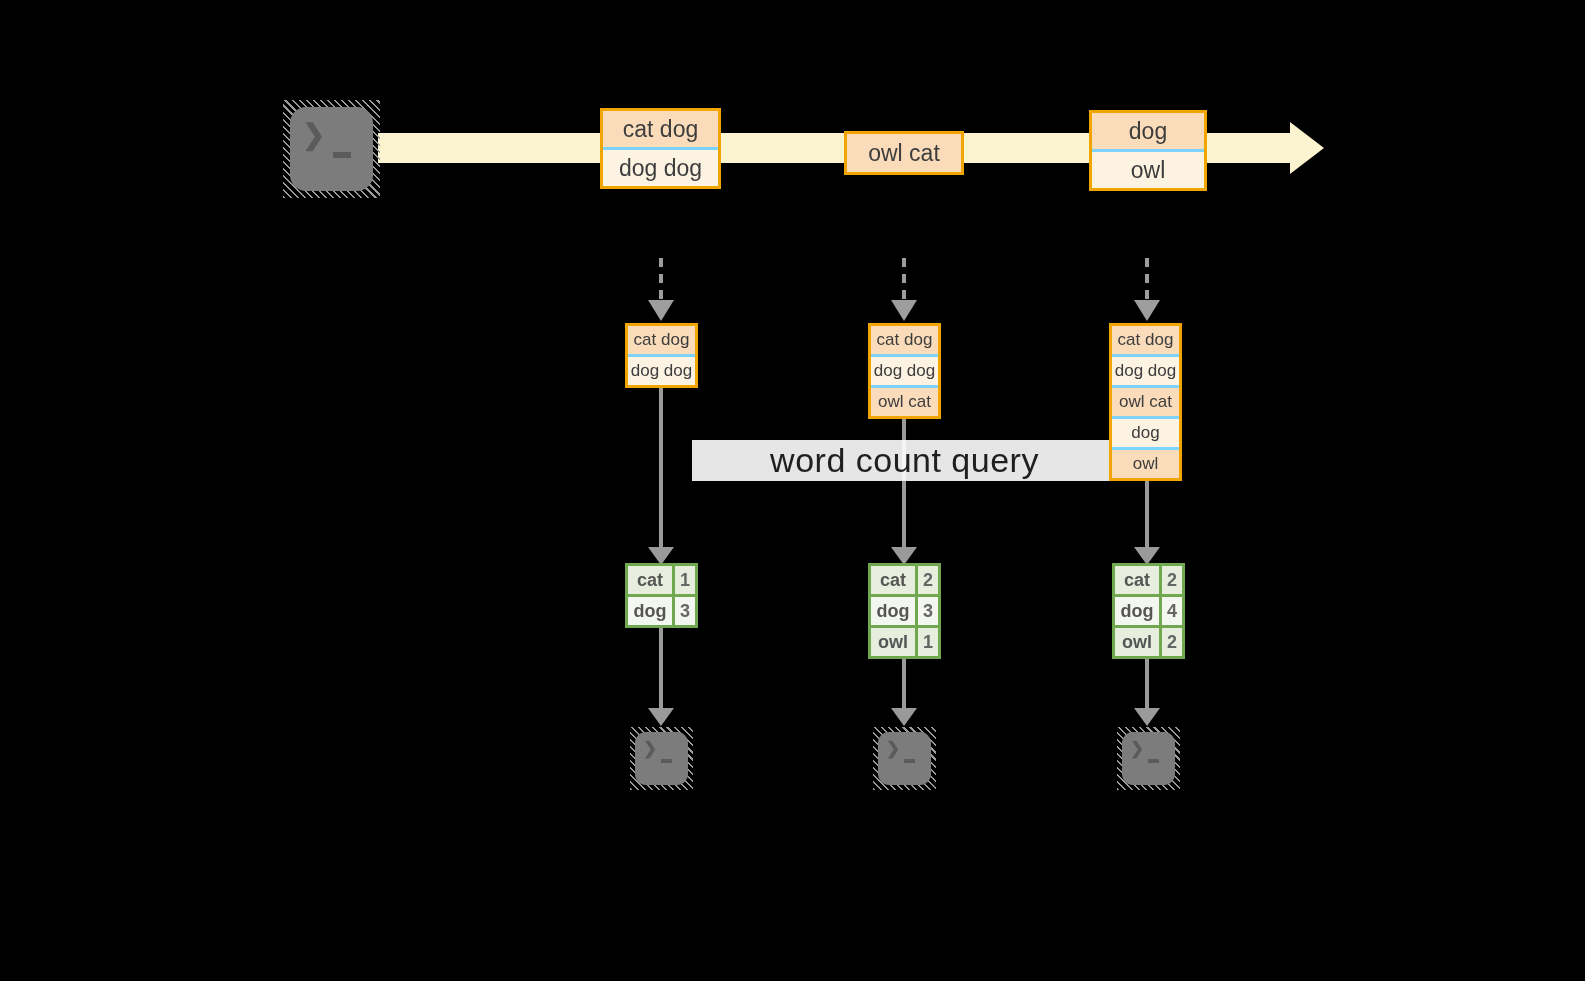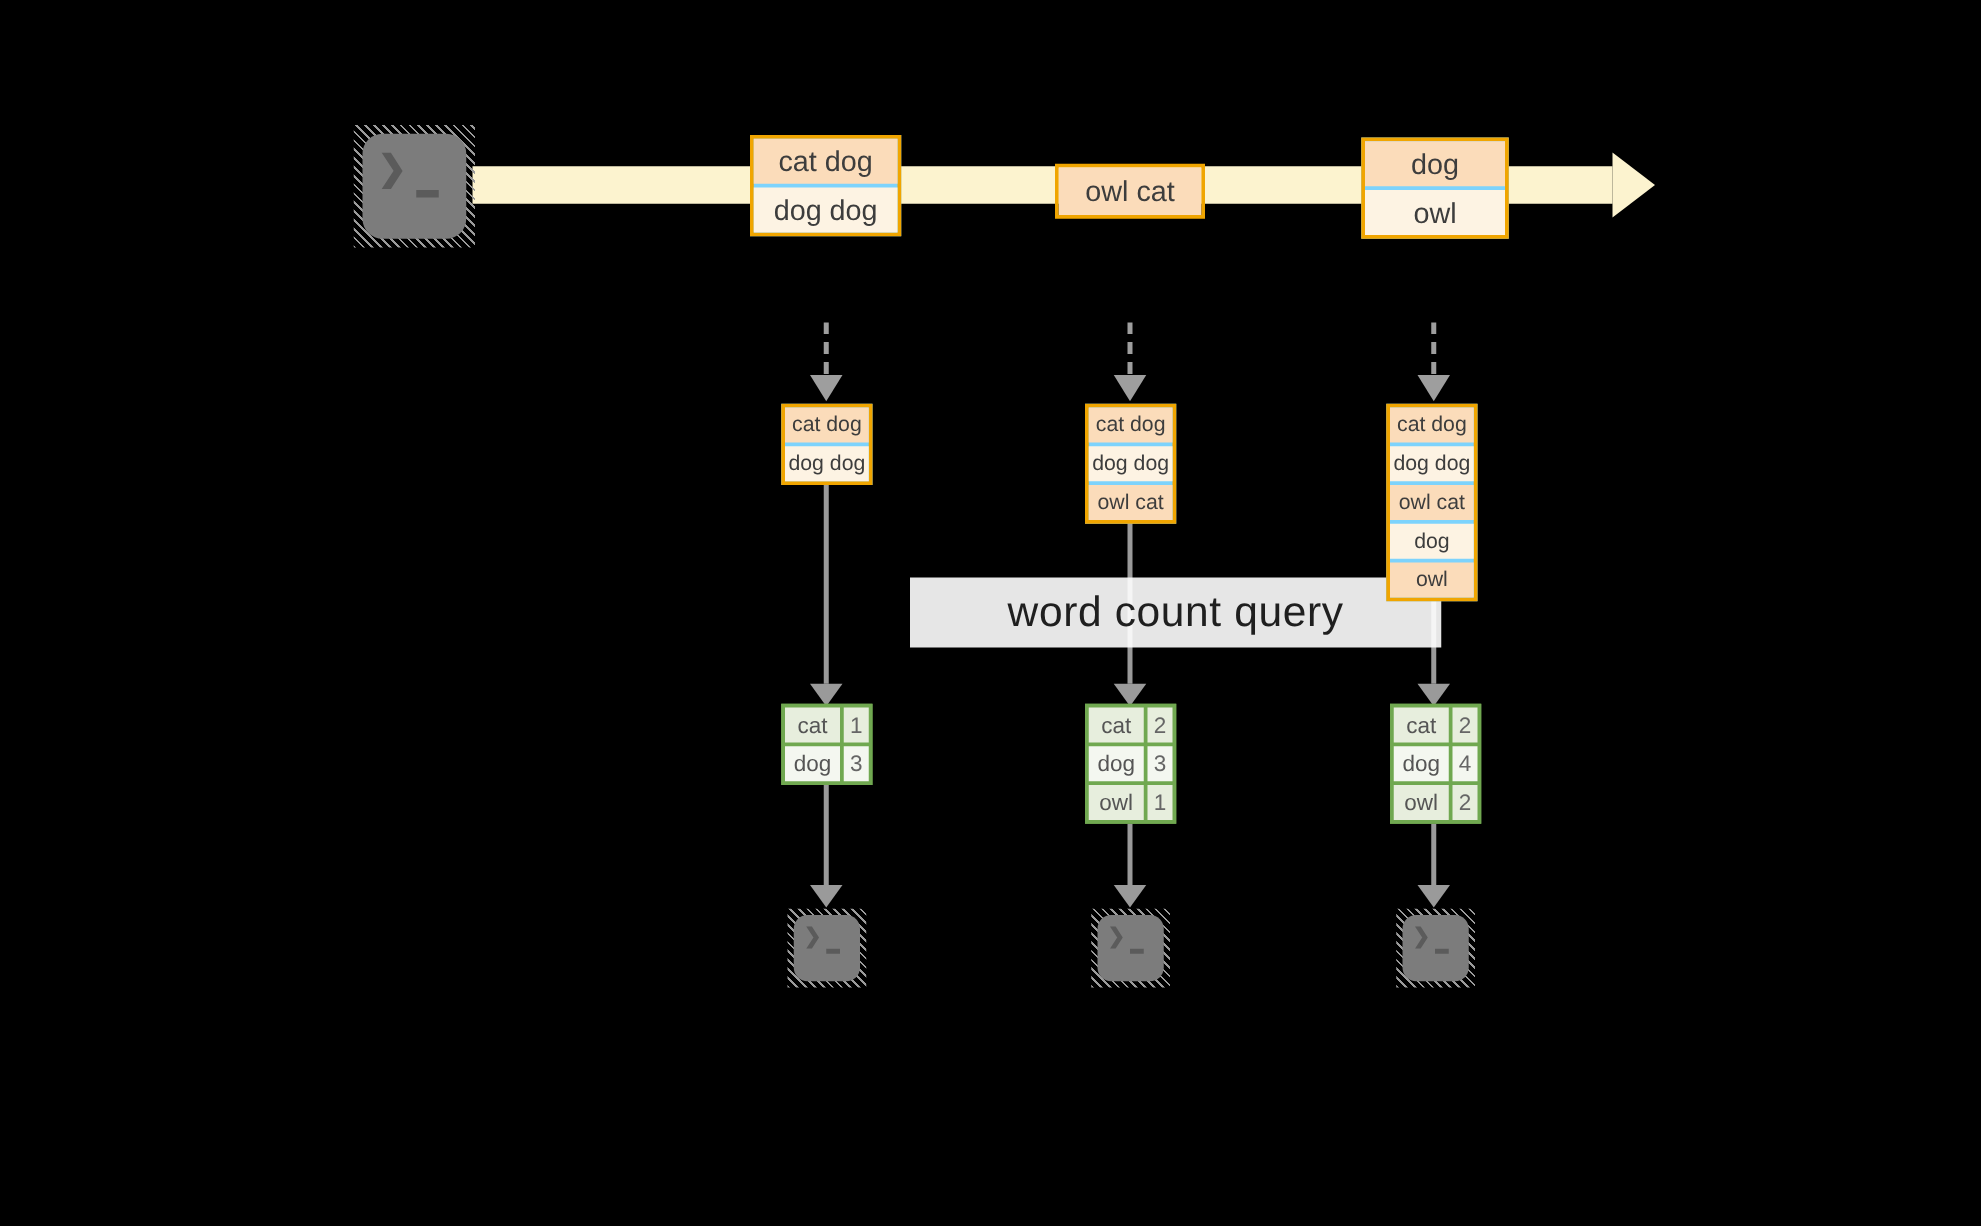--- a/index.html
+++ b/index.html
@@ -28,21 +28,21 @@
   .ahead{width:0;height:0;border-left:13px solid transparent;border-right:13px solid transparent;
          border-top:18px solid #9A9A9A;z-index:1;}
   .dhead{width:0;height:0;border-left:13px solid transparent;border-right:13px solid transparent;
          border-top:21px solid #9E9E9E;z-index:1;}
 
   
   .qlabel{background:rgba(255,255,255,0.9);z-index:2;display:flex;align-items:center;justify-content:center;
           font-size:34px;font-weight:300;color:#1F1F1F;letter-spacing:0.5px;}
 
   
-  .gtable{border:3px solid #70A850;z-index:3;background:#70A850;}
+  .gtable{border:3px solid #70A850;z-index:3;background:#70A850;font-weight:bold;}
   .grow{display:flex;height:28px;}
   .grow + .grow{margin-top:3px;}
   .gword{width:44px;display:flex;align-items:center;justify-content:center;
          font-size:18px;color:#555;margin-right:3px;}
   .gnum{flex:1;display:flex;align-items:center;justify-content:center;font-size:18px;color:#666;}
   .grow.dark .gword,.grow.dark .gnum{background:#E7EEDD;}
   .grow.light .gword,.grow.light .gnum{background:#F4F7F0;}
 
   
   .term{z-index:3;background:repeating-linear-gradient(45deg,#9B9B9B 0 1.5px,transparent 1.5px 5px);}
@@ -104,21 +104,21 @@
   </div>
 
   <div class="abs obox" style="left:1109px;top:323px;width:73px;">
     <div class="ocell stack-cell dark">cat dog</div>
     <div class="ocell stack-cell light">dog dog</div>
     <div class="ocell stack-cell dark">owl cat</div>
     <div class="ocell stack-cell light">dog</div>
     <div class="ocell stack-cell dark">owl</div>
   </div>
 
-  <div class="abs qlabel" style="left:692px;top:462px;width:425px;height:56px;margin-left:36px;">word count query</div>
+  <div class="abs qlabel" style="left:692px;top:440px;width:425px;height:41px;">word count query</div>
 
   <div class="abs vline" style="left:659px;top:386px;height:161px;"></div>
   <div class="abs ahead" style="left:648px;top:547px;"></div>
   <div class="abs vline" style="left:902px;top:417px;height:130px;"></div>
   <div class="abs ahead" style="left:891px;top:547px;"></div>
   <div class="abs vline" style="left:1145px;top:479px;height:68px;"></div>
   <div class="abs ahead" style="left:1134px;top:547px;"></div>
 
   <div class="abs gtable" style="left:625px;top:563px;width:73px;">
     <div class="grow dark">

